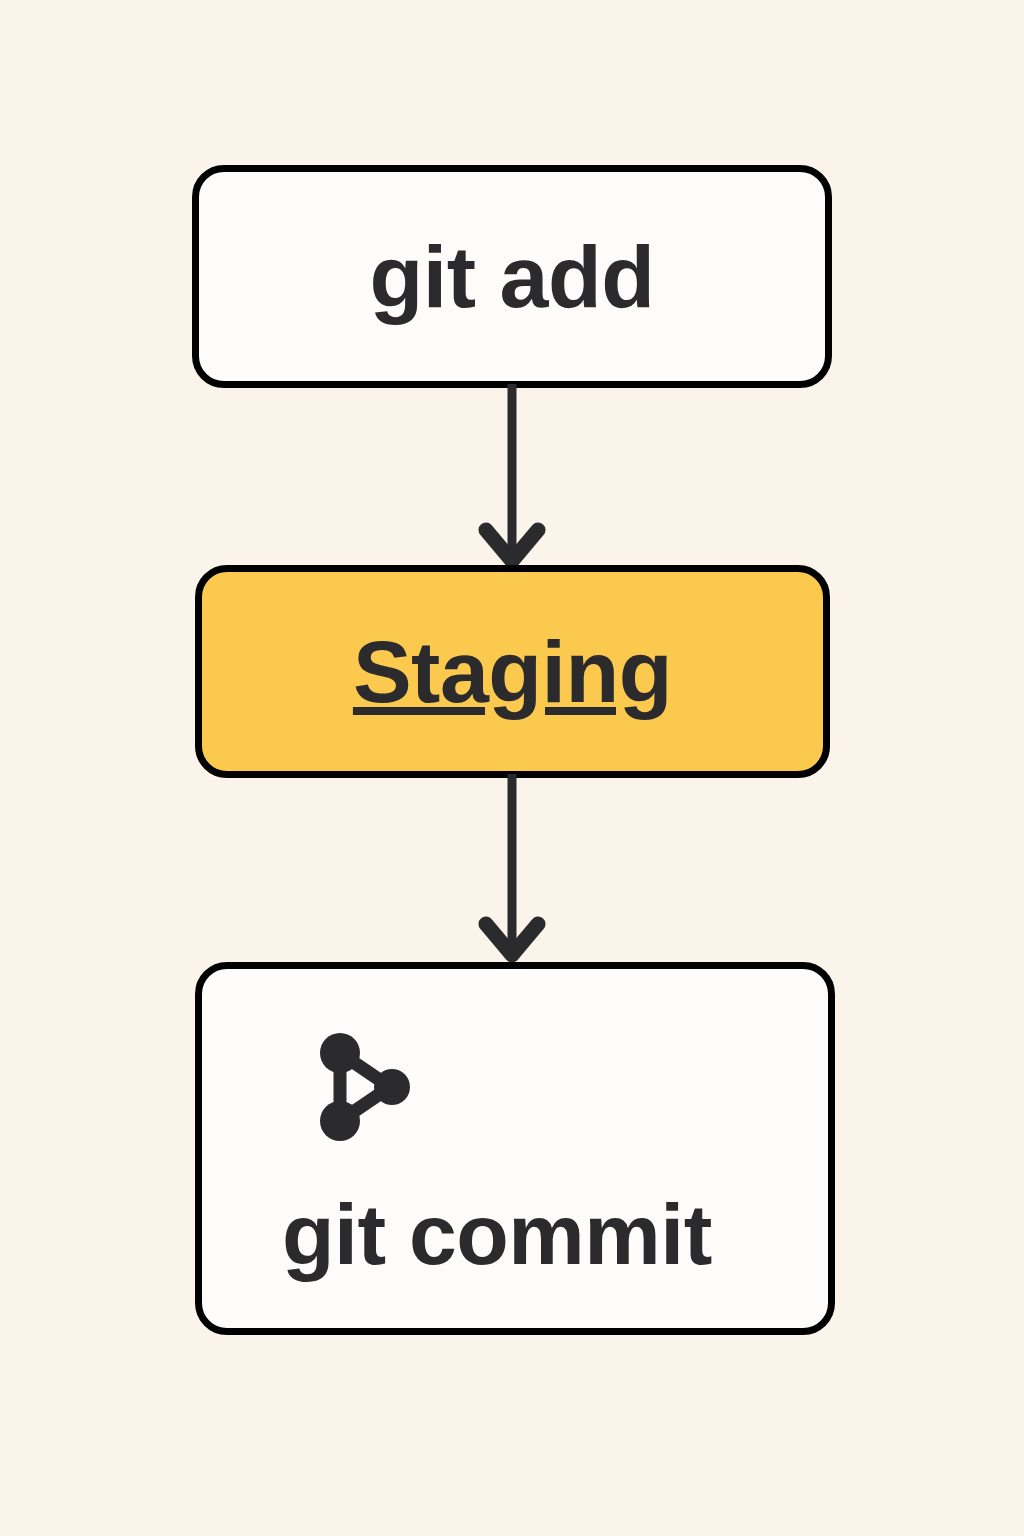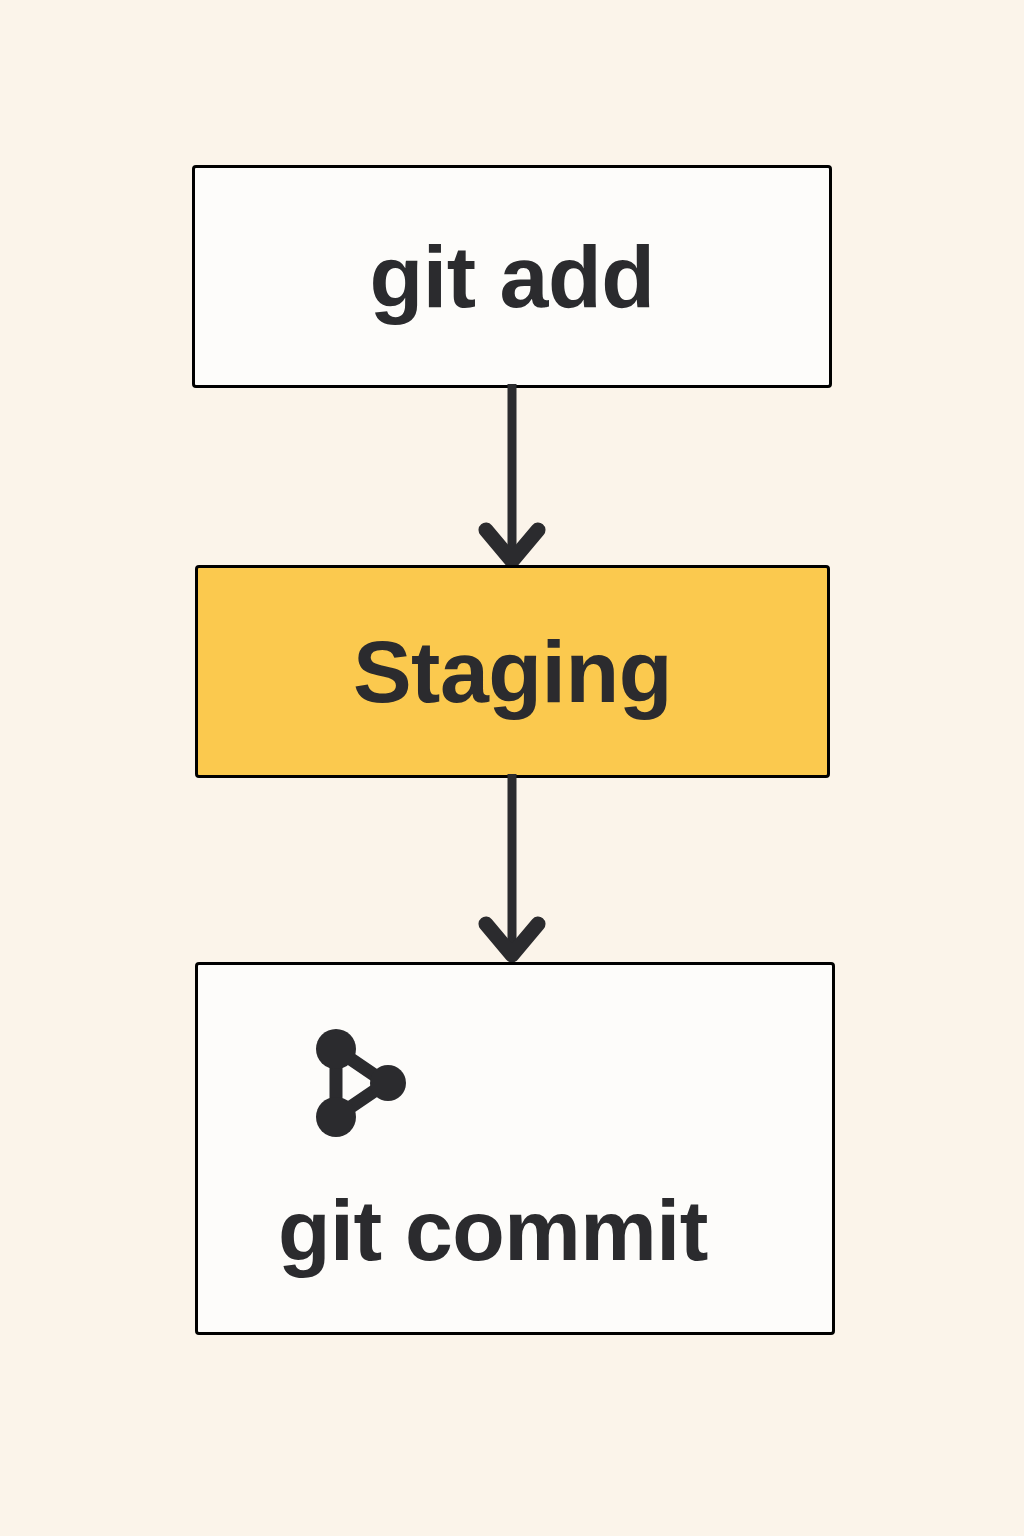--- a/index.html
+++ b/index.html
@@ -19,22 +19,22 @@
     position: relative;
     width: 1024px;
     height: 1536px;
     background: #FBF4EA;
   }
 
   
   .node-box {
     position: absolute;
     box-sizing: border-box;
-    border: 3px solid #000000;
-    border-radius: 4px;
+    border: 7px solid #000000;
+    border-radius: 32px;
     background: #FDFCFA;
     display: flex;
     align-items: center;
     justify-content: center;
   }
 
   .node-box.accent {
     background: #FBC94E;
   }
 
@@ -60,20 +60,21 @@
 
   
   #box-staging {
     left: 195px;
     top: 565px;
     width: 635px;
     height: 213px;
   }
   #box-staging .node-label {
     font-size: 88px;
+    text-decoration: underline;
   }
 
   
   #box-git-commit {
     left: 195px;
     top: 962px;
     width: 640px;
     height: 373px;
     display: block;
   }

